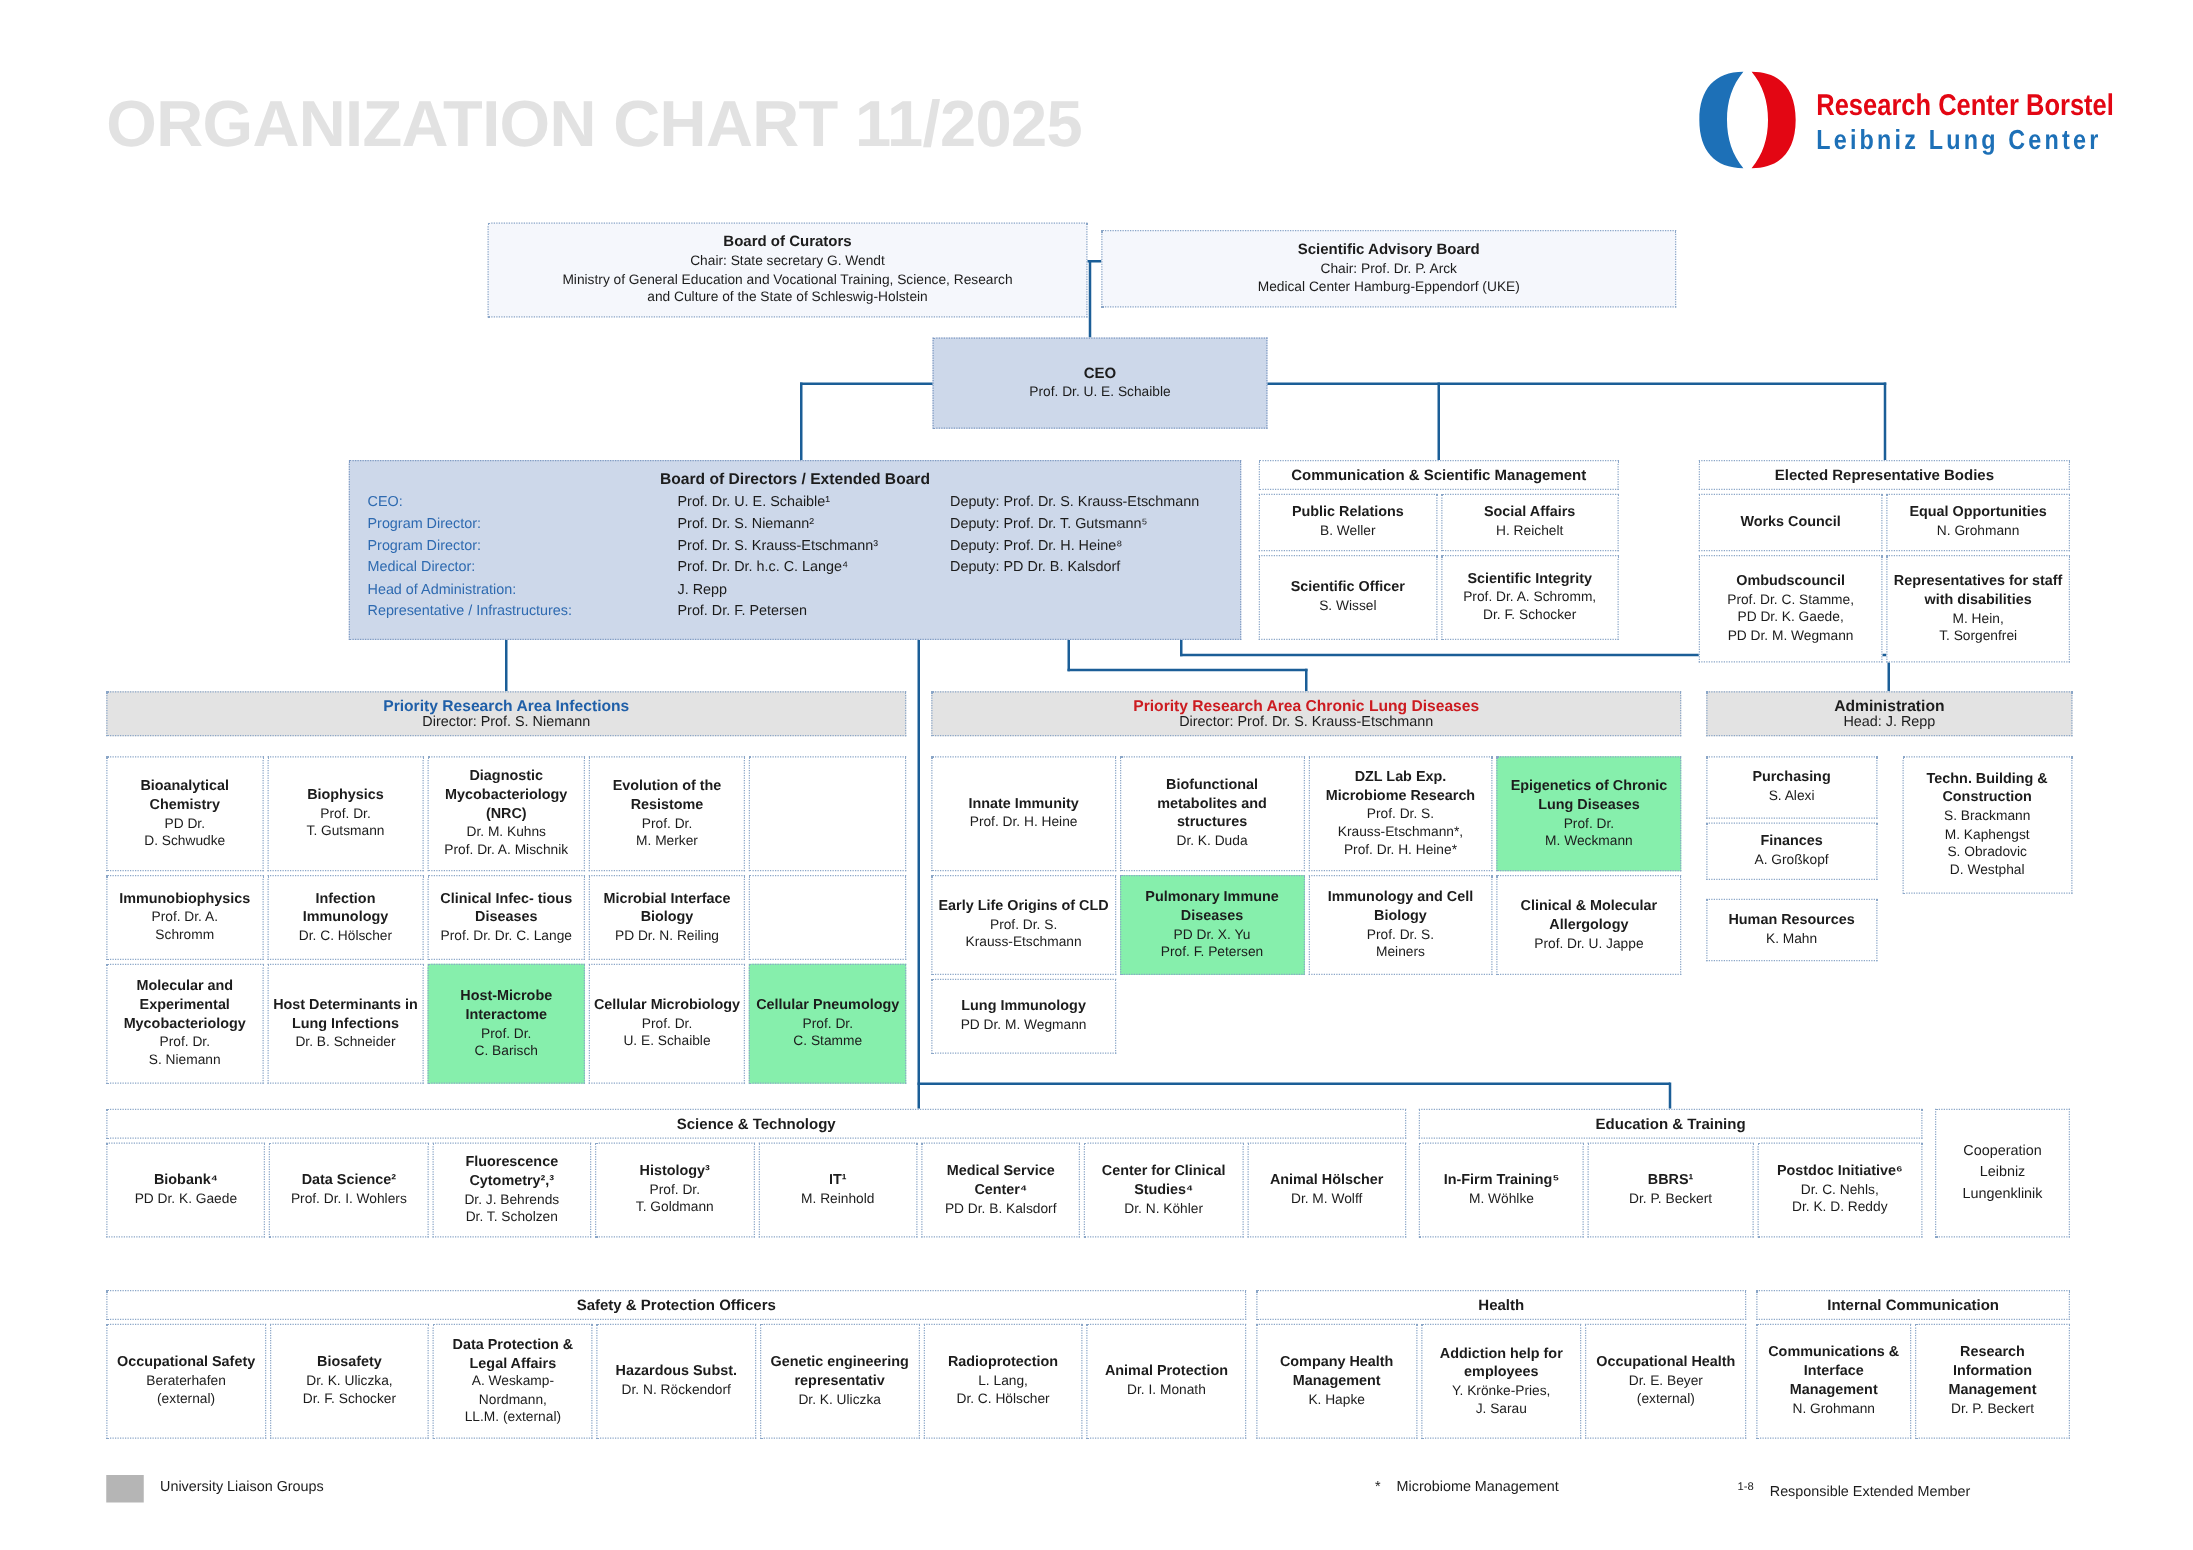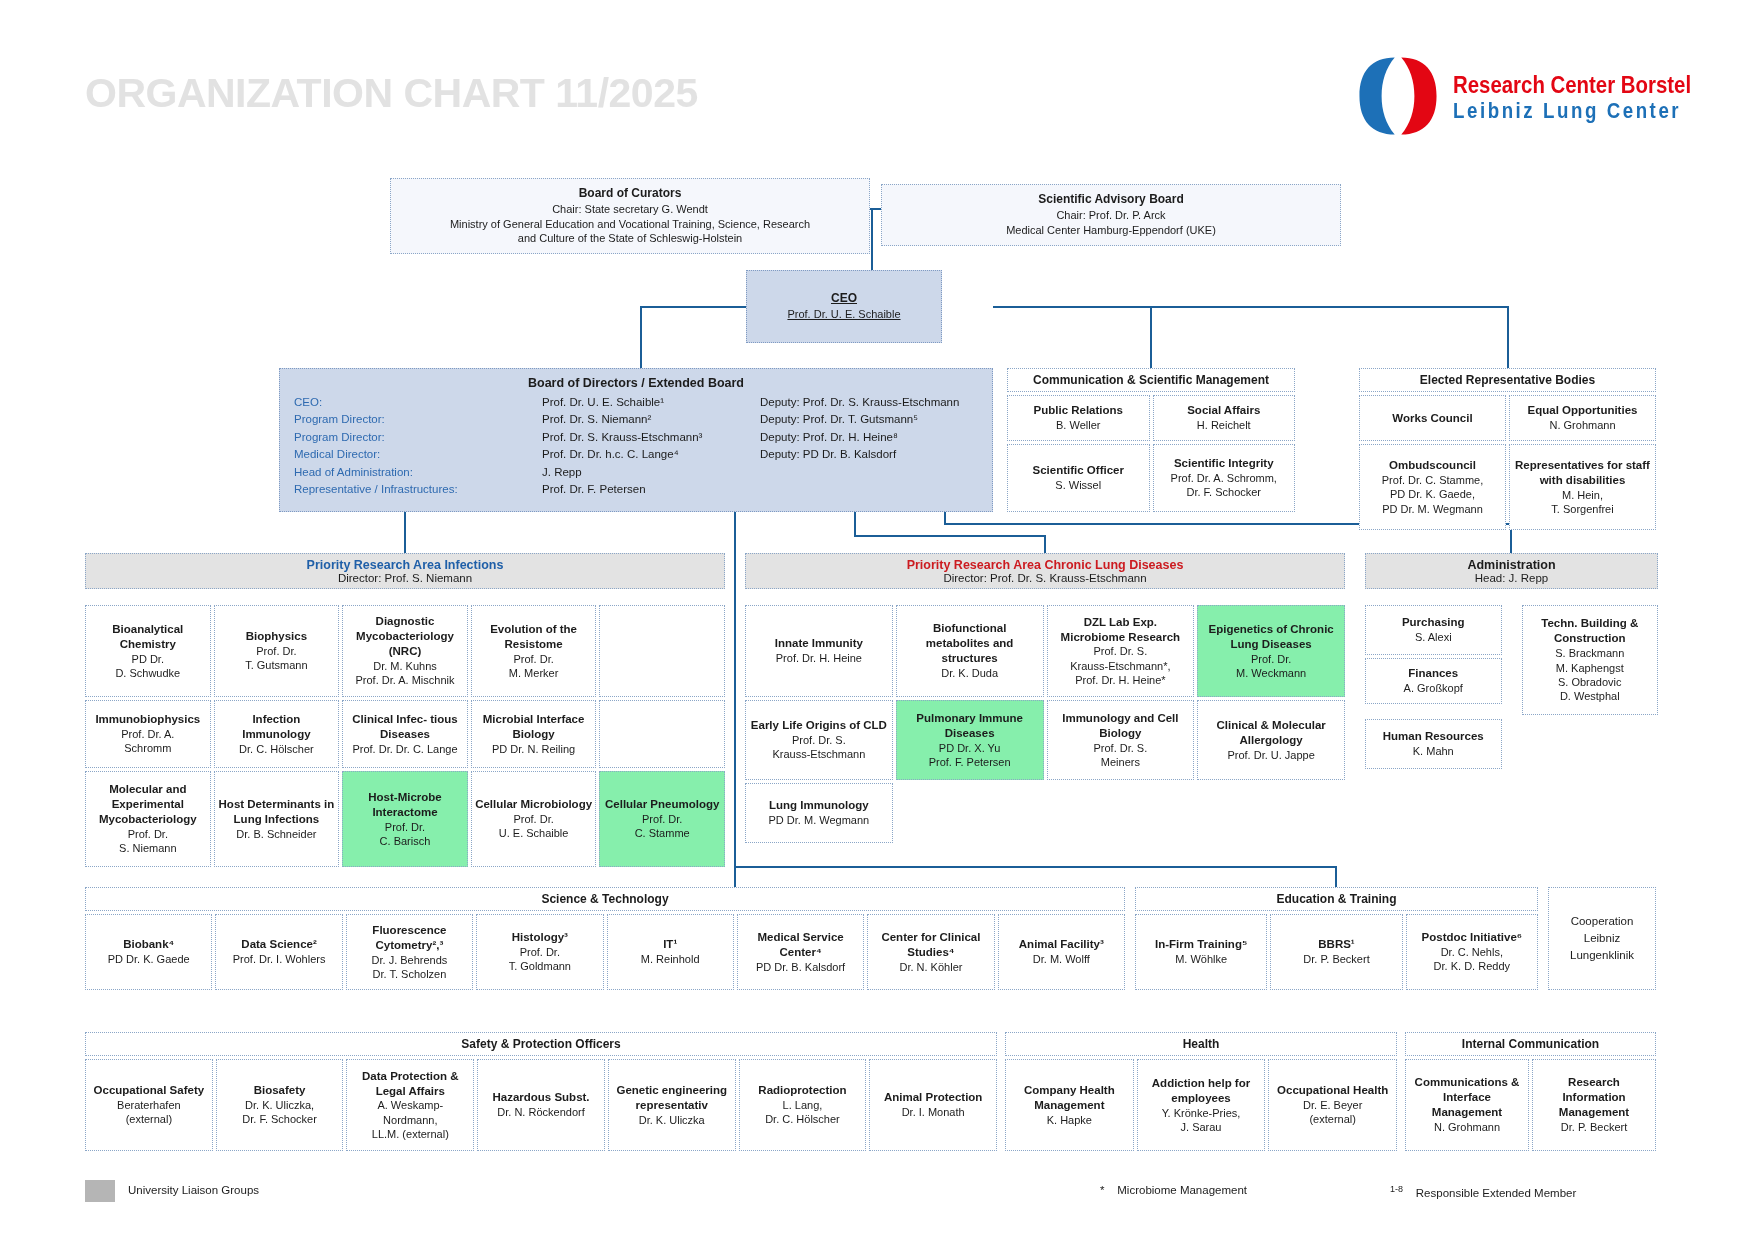--- a/index.html
+++ b/index.html
@@ -1,20 +1,20 @@
 <!DOCTYPE html>
 <html><head>
 <meta charset="utf-8">
 <style>
   html,body{margin:0;padding:0;background:#fff;}
   body{font-family:"Liberation Sans","DejaVu Sans",sans-serif;color:#1c1c1c;}
   #canvas{position:relative;width:1754px;height:1240px;background:#fff;overflow:hidden;}
 
   
-  .page-title{position:absolute;left:85px;top:70px;font-size:41px;font-weight:700;
+  .page-title{position:absolute;left:85px;top:70px;font-size:52px;font-weight:700;
     letter-spacing:-0.5px;color:#e2e2e2;}
 
   
   .logo{position:absolute;left:1357px;top:55px;display:flex;align-items:center;}
   .logo-text{margin-left:14px;transform:scaleX(.85);transform-origin:left center;}
   .logo-line1{font-size:24px;font-weight:700;color:#e30613;line-height:1.1;}
   .logo-line2{font-size:22px;font-weight:700;color:#1d70b7;letter-spacing:3px;line-height:1.2;}
 
   
   .cl{position:absolute;background:#1b5e97;z-index:1;}
@@ -122,21 +122,21 @@
     <div class="bl">Ministry of General Education and Vocational Training, Science, Research</div>
     <div class="bl">and Culture of the State of Schleswig-Holstein</div>
   </div>
 
   <div class="abox tbox" style="left:881px;top:184px;width:460px;height:62px;">
     <div class="bt">Scientific Advisory Board</div>
     <div class="bl">Chair: Prof. Dr. P. Arck</div>
     <div class="bl">Medical Center Hamburg-Eppendorf (UKE)</div>
   </div>
 
-  <div class="abox tbox bluebox" style="left:746px;top:270px;width:196px;height:73px;text-decoration:underline;">
+  <div class="abox tbox bluebox" style="left:746px;top:270px;width:268px;height:73px;">
     <div class="bt">CEO</div>
     <div class="bl">Prof. Dr. U. E. Schaible</div>
   </div>
 
   <div class="abox bluebox" style="left:279px;top:368px;width:714px;height:144px;border:1px dotted #7f9ac2;">
     <div class="dir-title">Board of Directors / Extended Board</div>
     <div class="dir-rows">
         <div class="dir-label">CEO:</div>
         <div class="dir-name">Prof. Dr. U. E. Schaible¹</div>
         <div class="dir-deputy">Deputy: Prof. Dr. S. Krauss-Etschmann</div>
@@ -390,21 +390,21 @@
         </div>
         <div class="cell">
           <div class="ct">Medical Service Center⁴</div>
           <div class="cn">PD Dr. B. Kalsdorf</div>
         </div>
         <div class="cell">
           <div class="ct">Center for Clinical Studies⁴</div>
           <div class="cn">Dr. N. Köhler</div>
         </div>
         <div class="cell">
-          <div class="ct">Animal Facility³</div>
+          <div class="ct">Animal Hölscher</div>
           <div class="cn">Dr. M. Wolff</div>
         </div>
       </div>
   </div>
 
   <div class="abox" style="left:1135px;top:887px;width:403px;">
     <div class="band-header">Education &amp; Training</div>
     <div class="band-row" style="height:76px;">
         <div class="cell">
           <div class="ct">In-Firm Training⁵</div>

